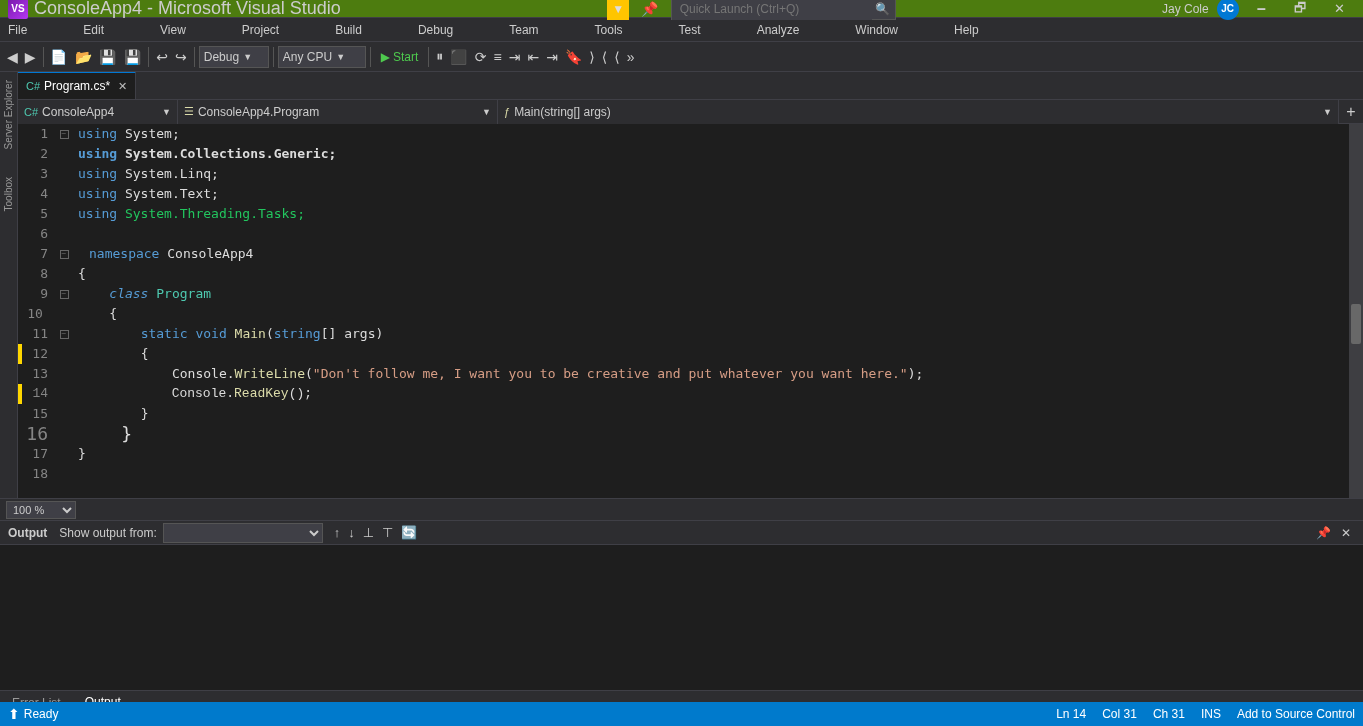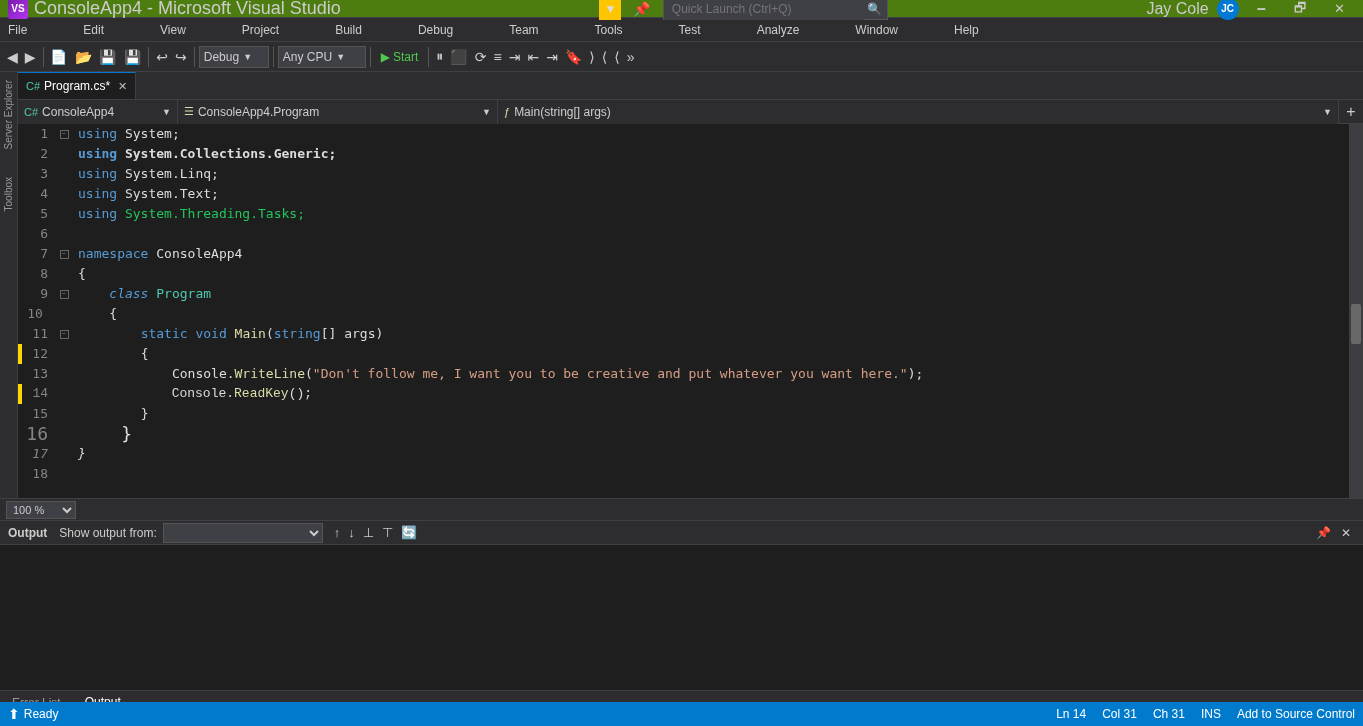--- a/index.html
+++ b/index.html
@@ -39,21 +39,21 @@
   </div>
   <div id="title-center">
     <div style="background:#ffc500;width:22px;height:22px;display:flex;align-items:center;justify-content:center;font-size:12px;cursor:pointer;">▼</div>
     <div style="color:#ccc;font-size:14px;margin:0 4px;cursor:pointer;">📌</div>
     <div id="title-search-area">
       <input style="background: rgb(63, 63, 70); border: none; color: rgb(204, 204, 204); padding: 2px 8px; width: 200px; font-size: 12px; height: 22px; outline: none;" placeholder="Quick Launch (Ctrl+Q)">
       <span style="color:#999;padding:0 4px;">🔍</span>
     </div>
   </div>
   <div style="display:flex;align-items:center;gap:8px;">
-    <span style="color:#ccc;font-size:16px;">Jay Cole</span>
+    <span style="color:#ccc;font-size:12px;">Jay Cole</span>
     <div style="width:22px;height:22px;background:#0078d4;border-radius:50%;display:flex;align-items:center;justify-content:center;font-size:10px;color:white;font-weight:bold;">JC</div>
     <button style="background:none;border:none;color:#ccc;cursor:pointer;padding:4px 10px;font-size:13px;">🗕</button>
     <button style="background:none;border:none;color:#ccc;cursor:pointer;padding:4px 10px;font-size:13px;">🗗</button>
     <button style="background:none;border:none;color:#ccc;cursor:pointer;padding:4px 10px;font-size:13px;">✕</button>
   </div>
 </div>
 
 <div id="menu-bar" style="background:#2d2d30;height:24px;display:flex;align-items:center;border-bottom:1px solid #3f3f46;">
   <div class="menu-item">File</div>
   <div class="menu-item">Edit</div>
@@ -188,21 +188,21 @@
               <div style="display: flex; min-height: 20px; font-family: Consolas, monospace; font-size: 13px; line-height: 20px; border-left: 4px solid transparent;">
                 <div style="width: 32px; min-width: 32px; text-align: right; padding-right: 6px; color: rgb(133, 133, 133); user-select: none; flex-shrink: 0;">6</div>
                 <div style="width: 20px; min-width: 20px; display: flex; align-items: center; justify-content: center; color: rgb(133, 133, 133); font-size: 10px; cursor: pointer; flex-shrink: 0;"></div>
                 <div style="flex: 1 1 0%; padding-left: 4px; white-space: pre;"></div>
               </div>
               <div style="display: flex; min-height: 20px; font-family: Consolas, monospace; font-size: 13px; line-height: 20px; border-left: 4px solid transparent;">
                 <div style="width: 32px; min-width: 32px; text-align: right; padding-right: 6px; color: rgb(133, 133, 133); user-select: none; flex-shrink: 0;">7</div>
                 <div style="width: 20px; min-width: 20px; display: flex; align-items: center; justify-content: center; color: rgb(133, 133, 133); font-size: 10px; cursor: pointer; flex-shrink: 0;">
                   <span style="border:1px solid #666;width:9px;height:9px;display:inline-flex;align-items:center;justify-content:center;font-size:8px;color:#666;">−</span>
                 </div>
-                <div style="flex: 1 1 0%; padding-left: 4px; white-space: pre;"><span style="color: rgb(86, 156, 214);">namespace</span><span style="color: rgb(220, 220, 220);"> ConsoleApp4</span></div>
+                <div style="flex: 1 1 0%; padding-left: 4px; white-space: pre; margin-left: 11px;"><span style="color: rgb(86, 156, 214);">namespace</span><span style="color: rgb(220, 220, 220);"> ConsoleApp4</span></div>
               </div>
               <div style="display: flex; min-height: 20px; font-family: Consolas, monospace; font-size: 13px; line-height: 20px; border-left: 4px solid transparent;">
                 <div style="width: 32px; min-width: 32px; text-align: right; padding-right: 6px; color: rgb(133, 133, 133); user-select: none; flex-shrink: 0;">8</div>
                 <div style="width: 20px; min-width: 20px; display: flex; align-items: center; justify-content: center; color: rgb(133, 133, 133); font-size: 10px; cursor: pointer; flex-shrink: 0;"></div>
                 <div style="flex: 1 1 0%; padding-left: 4px; white-space: pre;"><span style="color: rgb(220, 220, 220);">{</span></div>
               </div>
               <div style="display: flex; min-height: 20px; font-family: Consolas, monospace; font-size: 13px; line-height: 20px; border-left: 4px solid transparent;">
                 <div style="width: 32px; min-width: 32px; text-align: right; padding-right: 6px; color: rgb(133, 133, 133); user-select: none; flex-shrink: 0;">9</div>
                 <div style="width: 20px; min-width: 20px; display: flex; align-items: center; justify-content: center; color: rgb(133, 133, 133); font-size: 10px; cursor: pointer; flex-shrink: 0;">
                   <span style="border:1px solid #666;width:9px;height:9px;display:inline-flex;align-items:center;justify-content:center;font-size:8px;color:#666;">−</span>
@@ -239,21 +239,21 @@
               <div style="display: flex; min-height: 20px; font-family: Consolas, monospace; font-size: 13px; line-height: 20px; border-left: 4px solid transparent;">
                 <div style="width: 32px; min-width: 32px; text-align: right; padding-right: 6px; color: rgb(133, 133, 133); user-select: none; flex-shrink: 0;">15</div>
                 <div style="width: 20px; min-width: 20px; display: flex; align-items: center; justify-content: center; color: rgb(133, 133, 133); font-size: 10px; cursor: pointer; flex-shrink: 0;"></div>
                 <div style="flex: 1 1 0%; padding-left: 4px; white-space: pre;">        <span style="color: rgb(220, 220, 220);">}</span></div>
               </div>
               <div style="display: flex; min-height: 20px; font-family: Consolas, monospace; font-size: 18px; line-height: 20px; border-left: 4px solid transparent;">
                 <div style="width: 32px; min-width: 32px; text-align: right; padding-right: 6px; color: rgb(133, 133, 133); user-select: none; flex-shrink: 0;">16</div>
                 <div style="width: 20px; min-width: 20px; display: flex; align-items: center; justify-content: center; color: rgb(133, 133, 133); font-size: 10px; cursor: pointer; flex-shrink: 0;"></div>
                 <div style="flex: 1 1 0%; padding-left: 4px; white-space: pre;">    <span style="color: rgb(220, 220, 220);">}</span></div>
               </div>
-              <div style="display: flex; min-height: 20px; font-family: Consolas, monospace; font-size: 13px; line-height: 20px; border-left: 4px solid transparent; font-style: italic;">
+              <div style="display: flex; min-height: 20px; font-family: Consolas, monospace; font-size: 13px; line-height: 20px; border-left: 4px solid transparent;">
                 <div style="width: 32px; min-width: 32px; text-align: right; padding-right: 6px; color: rgb(133, 133, 133); user-select: none; flex-shrink: 0;">17</div>
                 <div style="width: 20px; min-width: 20px; display: flex; align-items: center; justify-content: center; color: rgb(133, 133, 133); font-size: 10px; cursor: pointer; flex-shrink: 0;"></div>
                 <div style="flex: 1 1 0%; padding-left: 4px; white-space: pre;"><span style="color: rgb(220, 220, 220);">}</span></div>
               </div>
               <div style="display: flex; min-height: 20px; font-family: Consolas, monospace; font-size: 13px; line-height: 20px; border-left: 4px solid transparent;">
                 <div style="width: 32px; min-width: 32px; text-align: right; padding-right: 6px; color: rgb(133, 133, 133); user-select: none; flex-shrink: 0;">18</div>
                 <div style="width: 20px; min-width: 20px; display: flex; align-items: center; justify-content: center; color: rgb(133, 133, 133); font-size: 10px; cursor: pointer; flex-shrink: 0;"></div>
                 <div style="flex: 1 1 0%; padding-left: 4px; white-space: pre;"></div>
               </div>
             </div>

